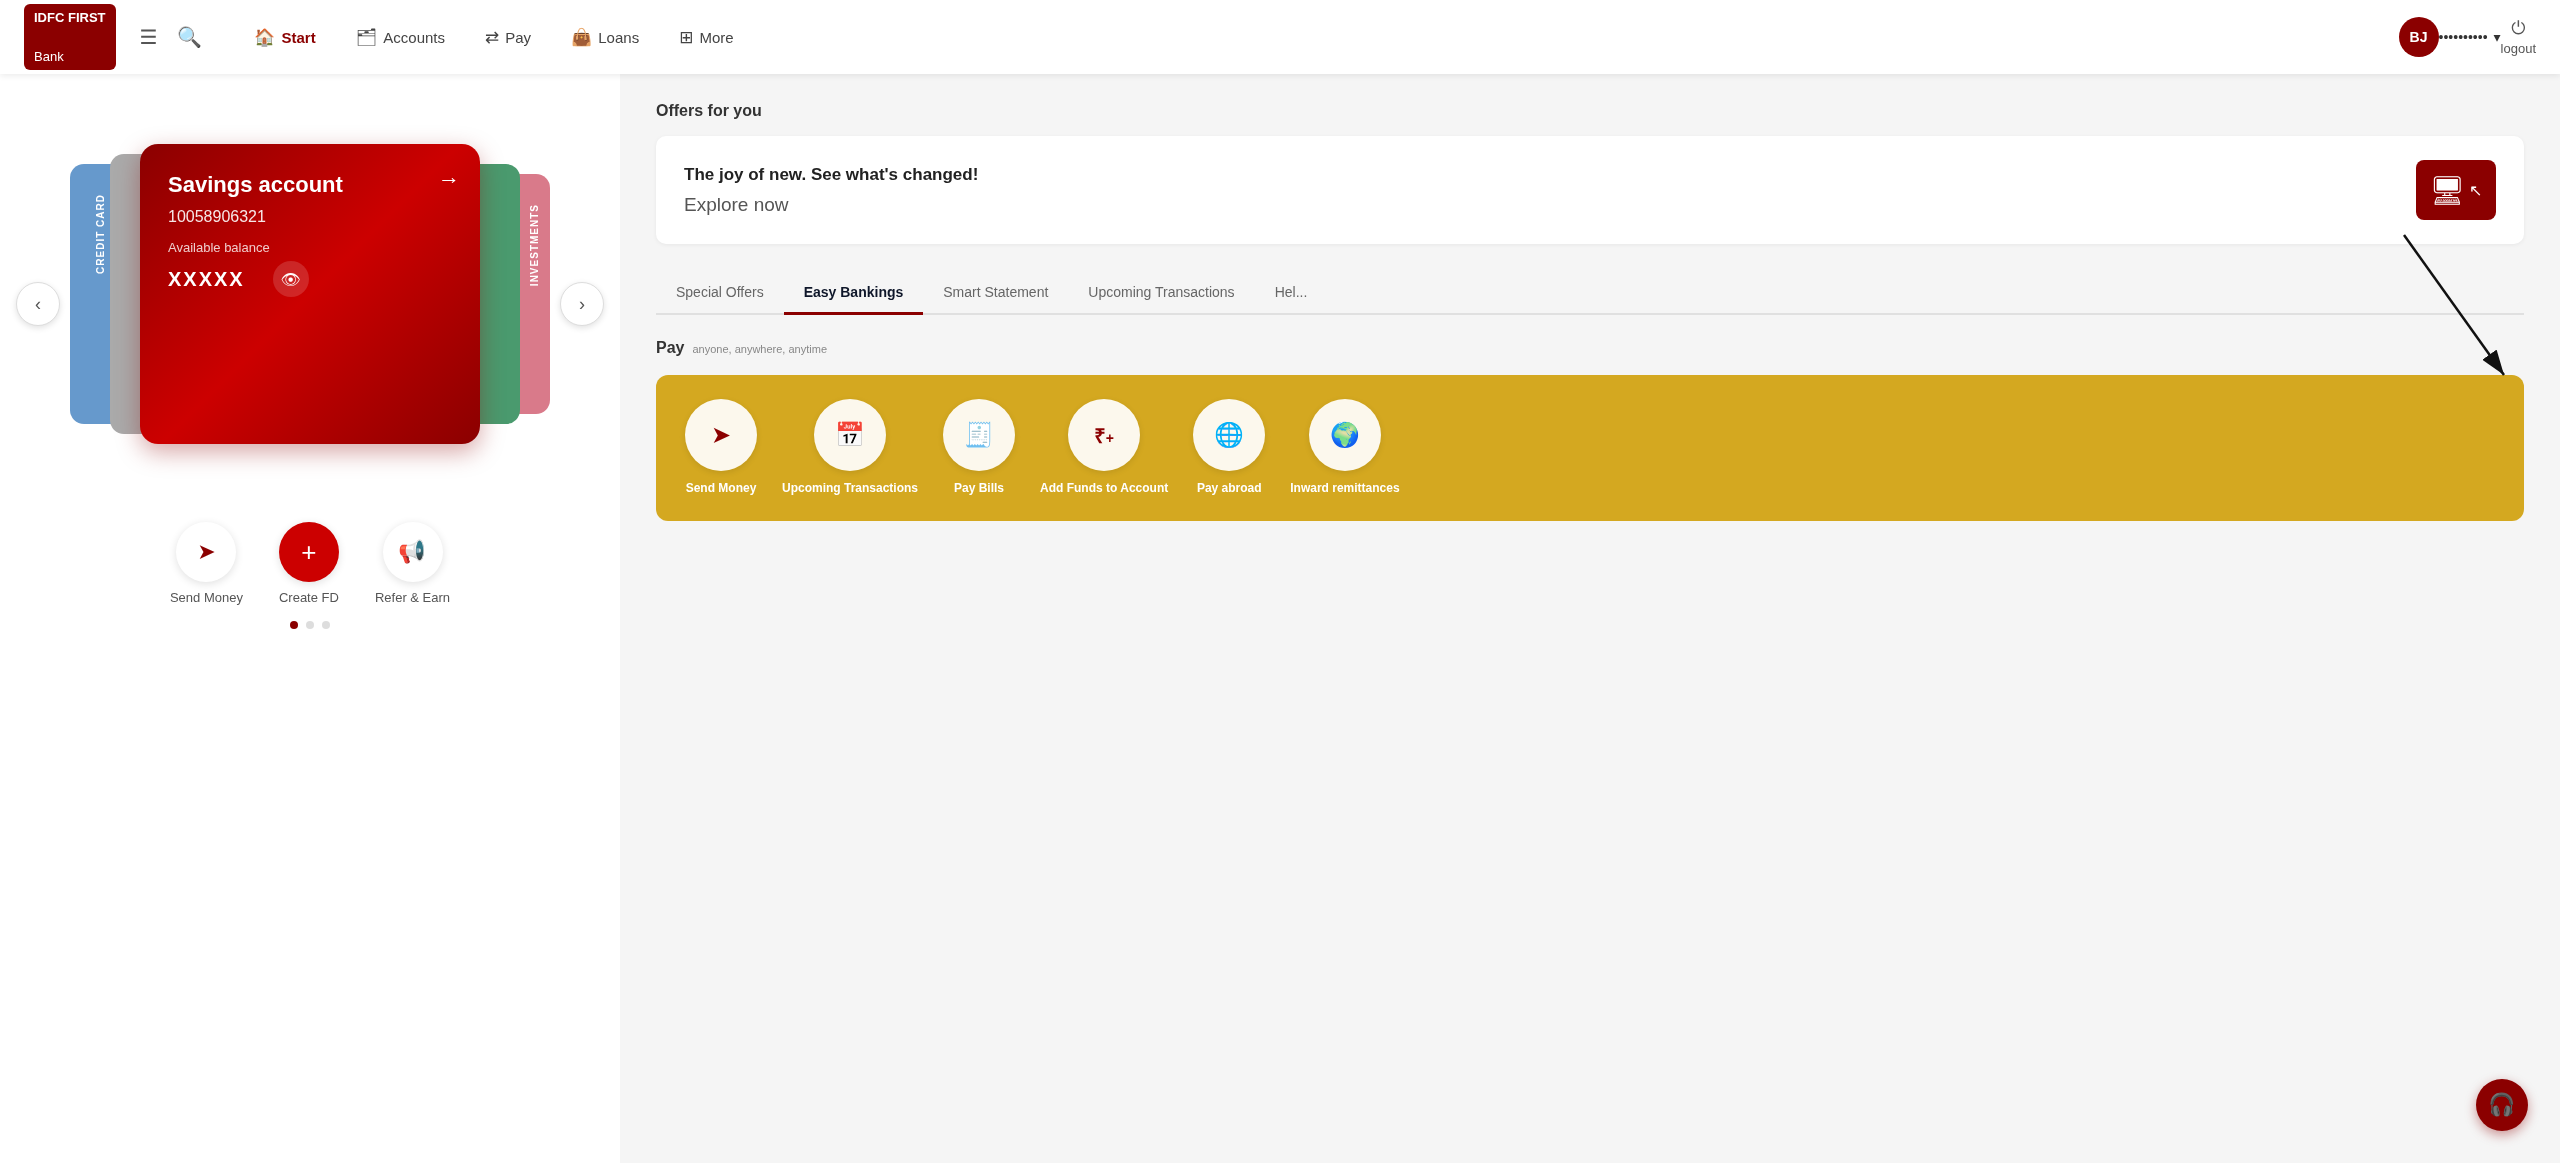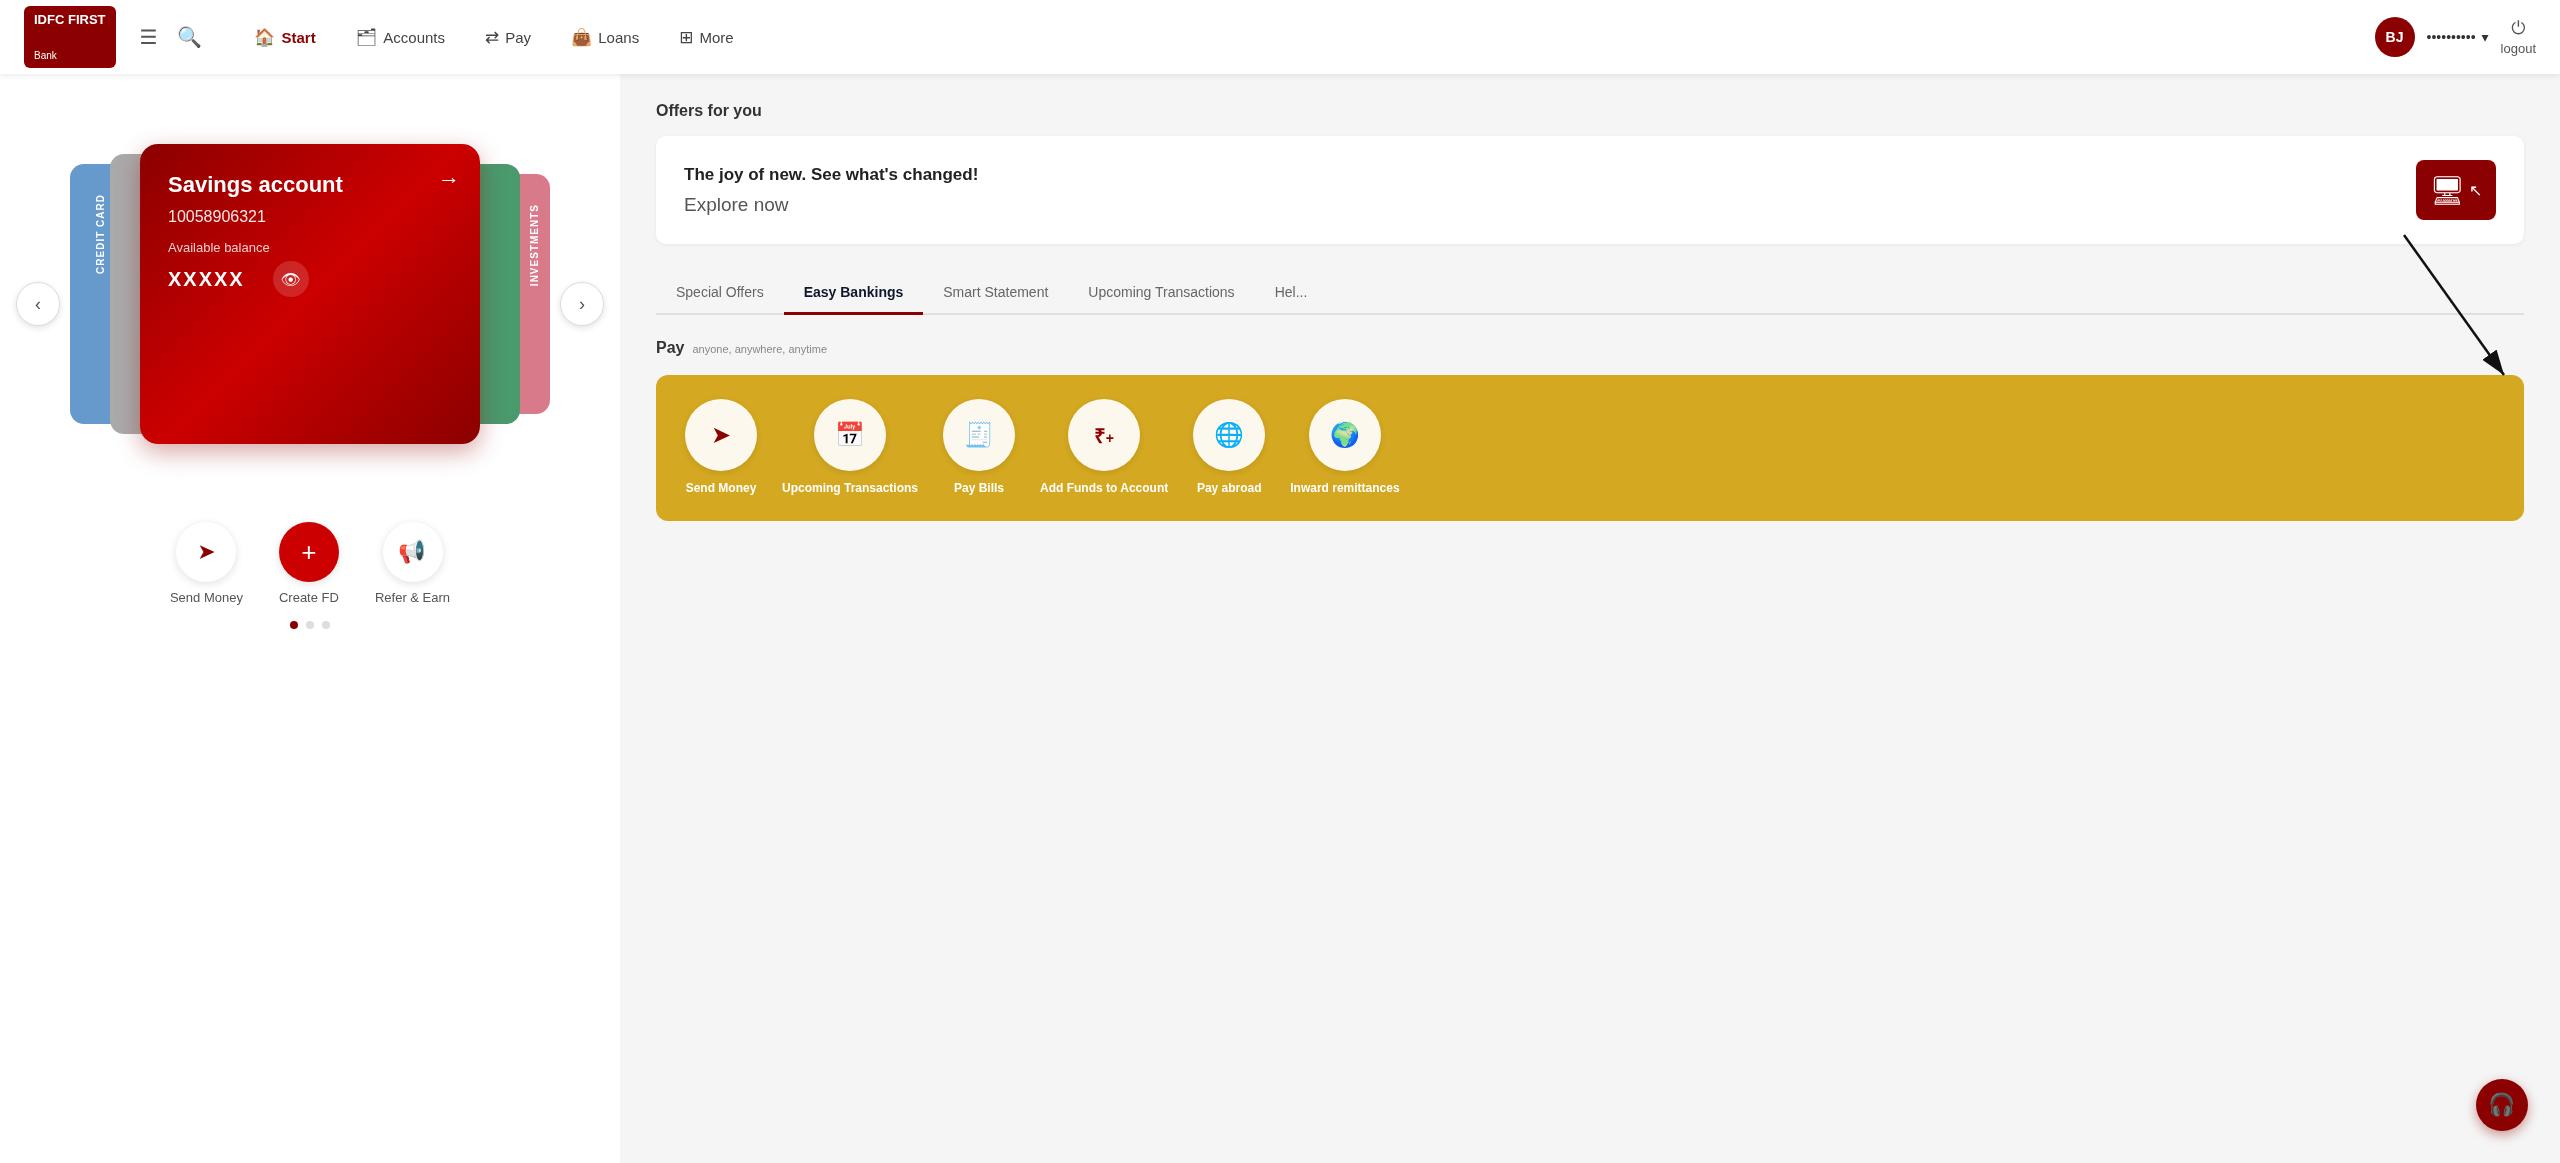--- a/index.html
+++ b/index.html
@@ -19,37 +19,37 @@
     .logo-box {
       display: flex;
       align-items: center;
       background: #8B0000;
       border-radius: 6px;
       padding: 6px 10px;
       margin-right: 24px;
       cursor: pointer;
     }
     .logo-text { color: #fff; font-size: 13px; font-weight: bold; line-height: 1.2; }
-    .logo-text span { display: block; font-size: 10px; font-weight: normal; margin-top: 23px; }
+    .logo-text span { display: block; font-size: 13px; font-weight: normal; margin-top: 23px; }
     .header-icons { display: flex; gap: 20px; margin-right: 36px; }
     .header-icon-btn { background: none; border: none; cursor: pointer; font-size: 20px; color: #555; }
     .nav { display: flex; align-items: center; gap: 8px; flex: 1; }
     .nav-item {
       display: flex; align-items: center; gap: 6px;
       padding: 8px 16px;
       border-radius: 4px;
       font-size: 15px;
       color: #444;
       cursor: pointer;
       font-weight: 500;
       text-decoration: none;
     }
     .nav-item.active { color: #8B0000; font-weight: 700; }
     .nav-icon { font-size: 17px; }
-    .header-right { display: flex; align-items: center; gap: 12px; margin-left: auto; }
+    .header-right { display: flex; align-items: center; margin-left: auto; }
     .avatar-circle {
       width: 40px; height: 40px;
       background: #8B0000;
       border-radius: 50%;
       display: flex; align-items: center; justify-content: center;
       color: #fff; font-weight: bold; font-size: 14px;
     }
     .user-name-btn {
       display: flex; align-items: center; gap: 6px;
       background: none; border: none; cursor: pointer;

